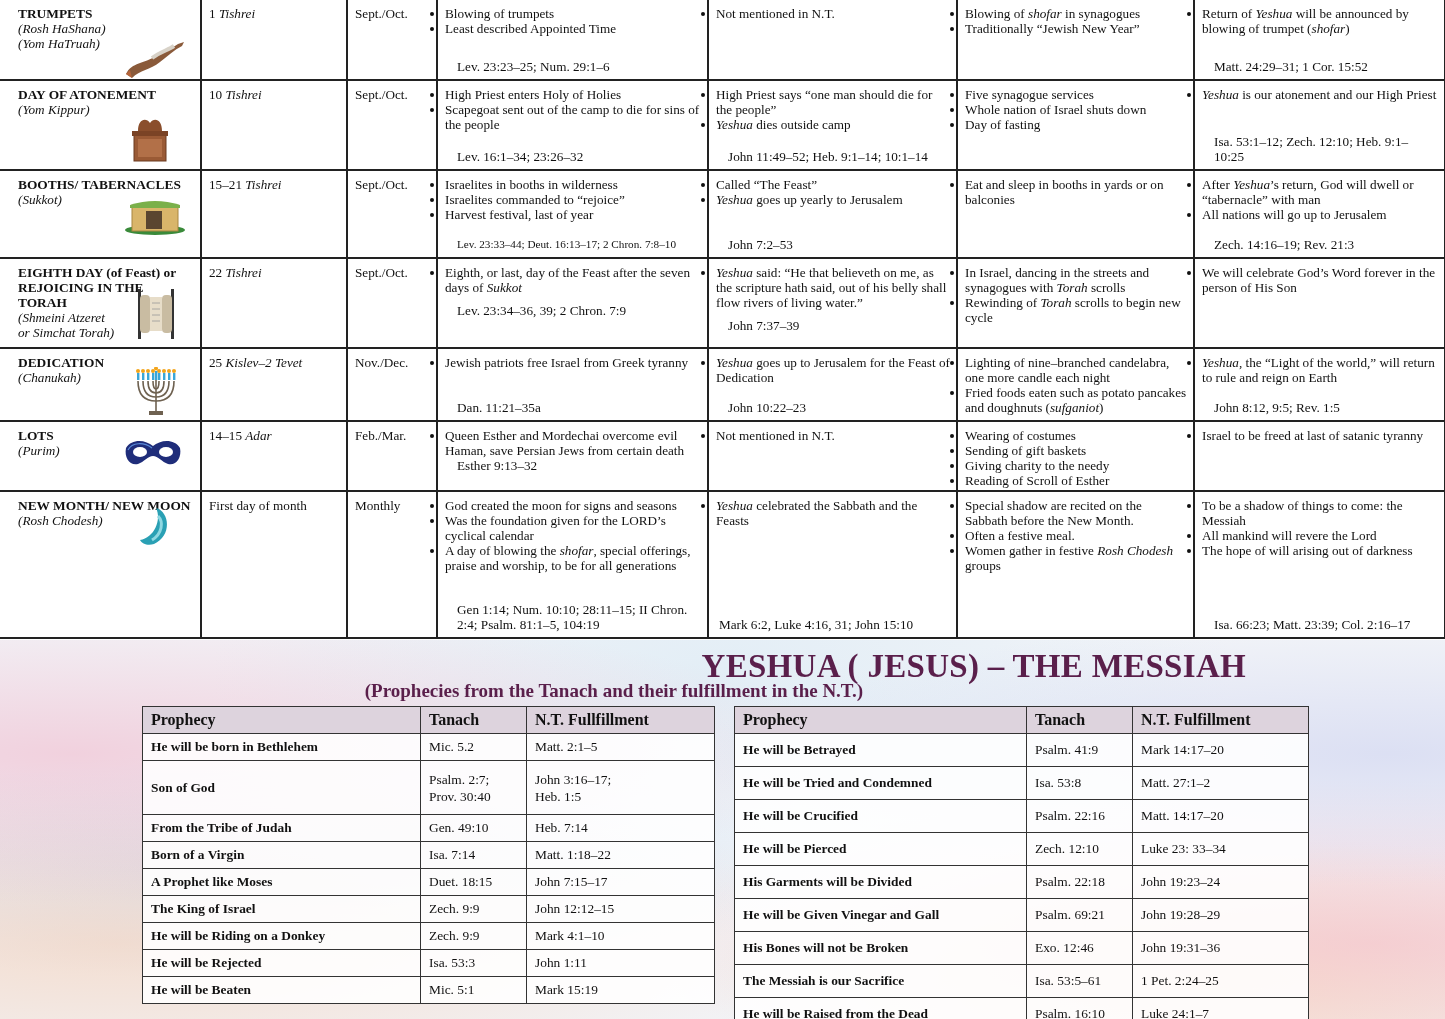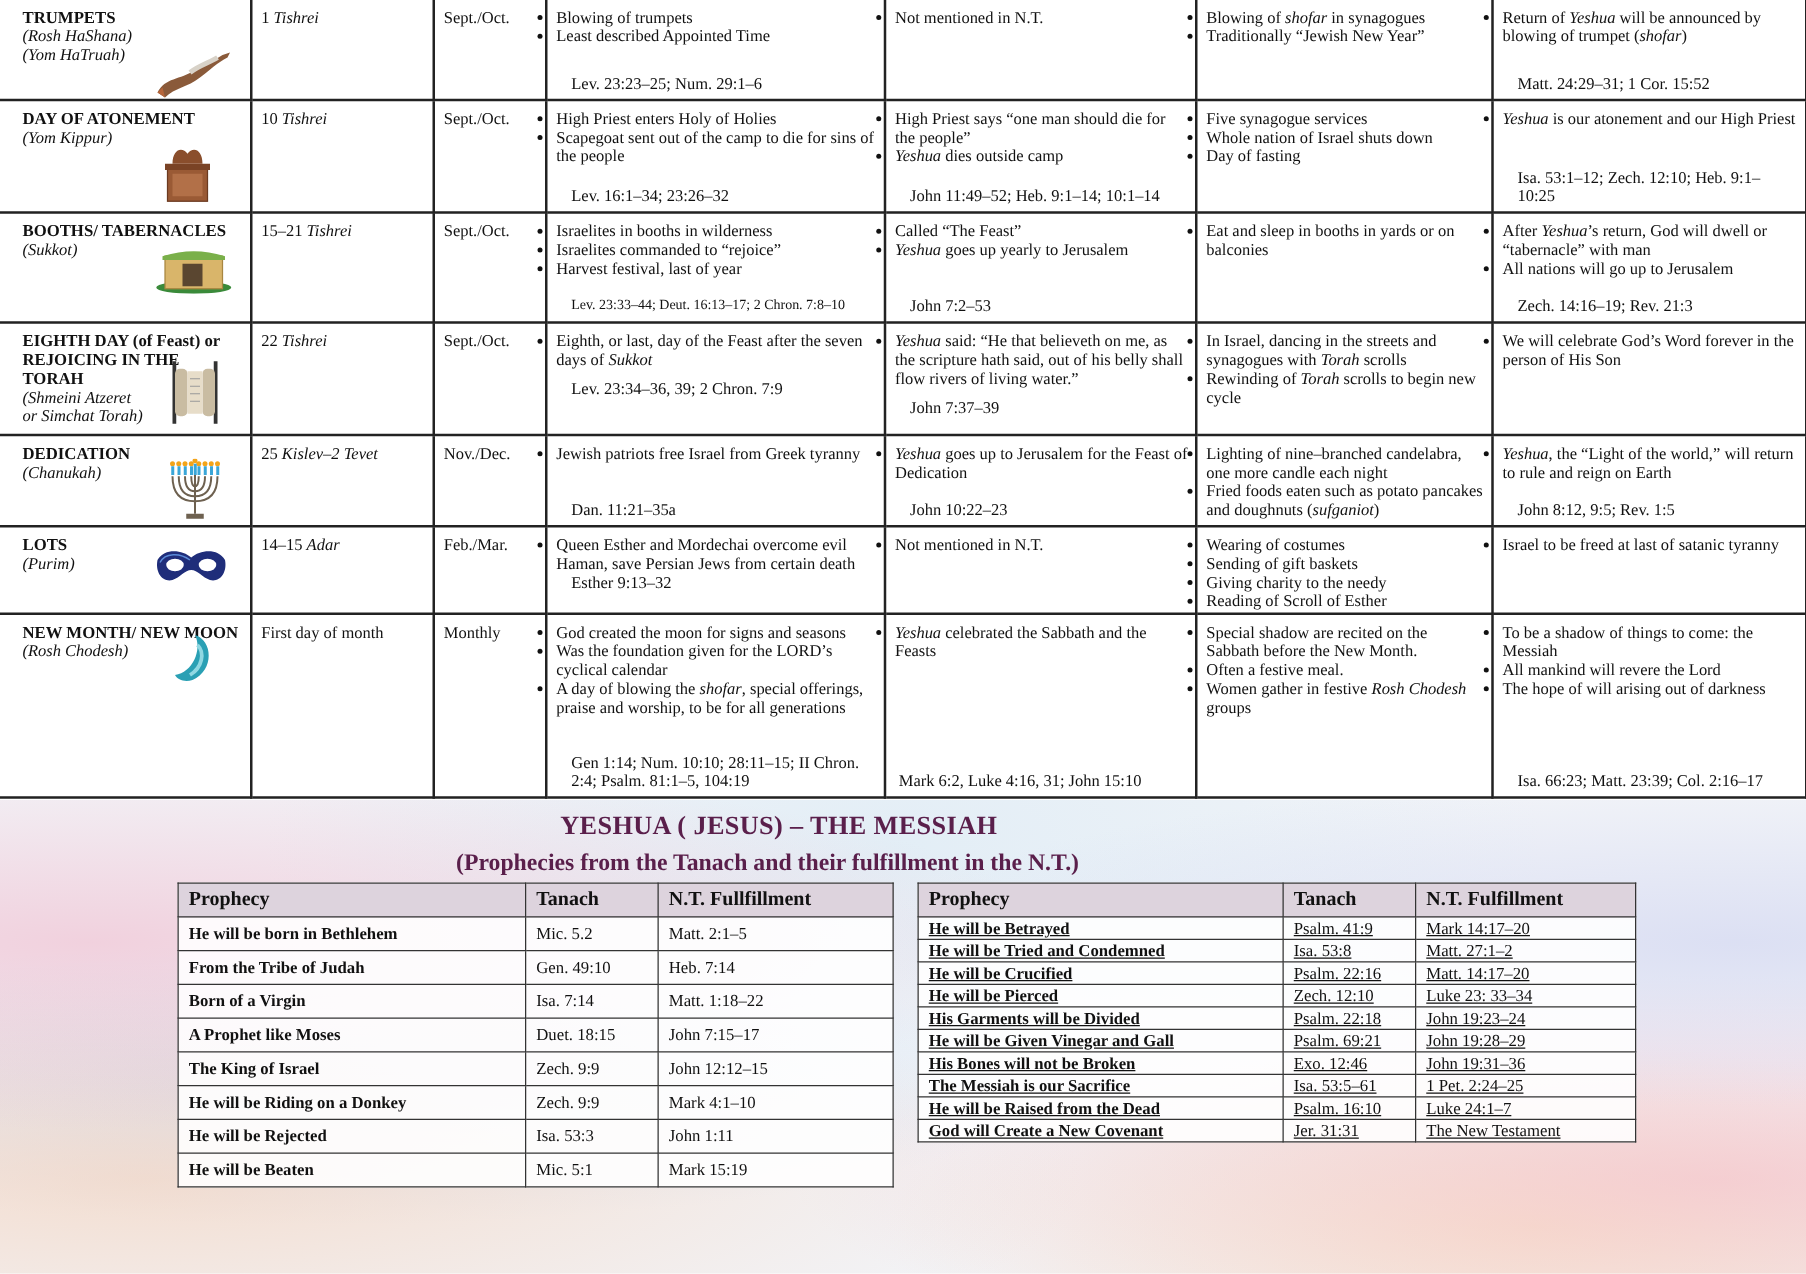--- a/index.html
+++ b/index.html
@@ -26,32 +26,32 @@
     background:
       radial-gradient(ellipse at 5% 30%, rgba(240,180,200,0.55), transparent 40%),
       radial-gradient(ellipse at 8% 80%, rgba(245,200,170,0.5), transparent 40%),
       radial-gradient(ellipse at 18% 60%, rgba(200,215,240,0.6), transparent 35%),
       radial-gradient(ellipse at 96% 30%, rgba(205,210,240,0.6), transparent 35%),
       radial-gradient(ellipse at 95% 80%, rgba(245,185,200,0.6), transparent 38%),
       radial-gradient(ellipse at 85% 90%, rgba(250,225,170,0.5), transparent 30%),
       radial-gradient(ellipse at 50% 10%, rgba(220,235,245,0.7), transparent 50%),
       #f2f4f8;
   }
-  .bottom-title { position: absolute; left: 0; width: 1246px; top: 8px; text-align: center; color: #5a1f4b;
-    font-weight: bold; font-size: 21px; letter-spacing: 0.3px; }
+  .bottom-title { position: absolute; left: 0; width: 1246px; top: 8px; text-align: right; color: #5a1f4b;
+    font-weight: bold; font-size: 33px; letter-spacing: 0.3px; }
   .bottom-subtitle { position: absolute; left: 0; width: 1228px; top: 40px; text-align: center; color: #5a1f4b;
     font-weight: bold; font-size: 19px; }
   .ptable { position: absolute; border-collapse: collapse; table-layout: fixed; background: rgba(255,255,255,0.88); }
   .ptable th, .ptable td { border: 1.5px solid #333; text-align: left; font-size: 13.4px; padding: 0 8px; height: 27px; }
   .ptable th { background: #ddd3dd; font-size: 16px; font-weight: bold; height: 27px; }
   .ptable td.p { font-weight: bold; }
   .ptable td.tall { height: 54px; line-height: 17px; }
   .pt-left { left: 142px; top: 66px; width: 572px; }
   .pt-right { left: 734px; top: 66px; width: 574px; }
-  .pt-right td { height: 18px; text-decoration: underline; }
+  .pt-right td { height: 33px; }
 </style>
 </head>
 <body>
 
 <table class="feasts">
   <colgroup>
     <col style="width:201px">
       <col style="width:146px">
       <col style="width:90px">
       <col style="width:271px">
@@ -514,20 +514,25 @@
           <th>N.T. Fullfillment</th>
         </tr>
       </thead>
     <tbody id="left-body">
         <tr>
           <td class="p">He will be born in Bethlehem</td>
           <td>Mic. 5.2</td>
           <td>Matt. 2:1–5</td>
         </tr>
         <tr>
+          <td class="p tall">Son of God</td>
+          <td class="tall">Psalm. 2:7;<br>Prov. 30:40</td>
+          <td class="tall">John 3:16–17;<br>Heb. 1:5</td>
+        </tr>
+        <tr>
           <td class="p">From the Tribe of Judah</td>
           <td>Gen. 49:10</td>
           <td>Heb. 7:14</td>
         </tr>
         <tr>
           <td class="p">Born of a Virgin</td>
           <td>Isa. 7:14</td>
           <td>Matt. 1:18–22</td>
         </tr>
         <tr>

